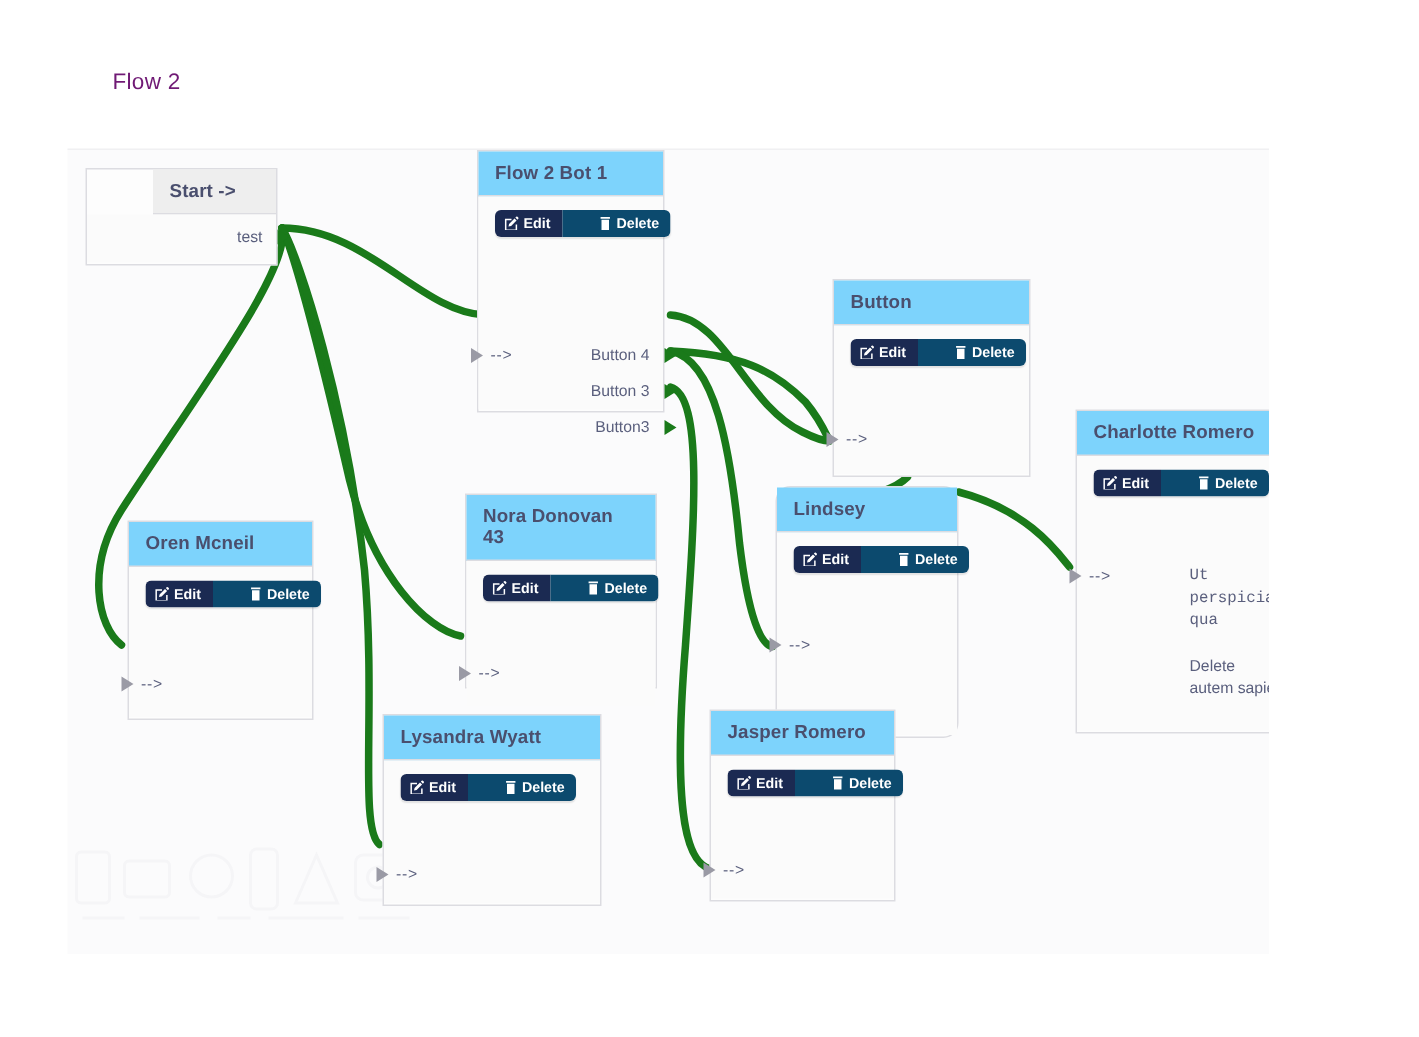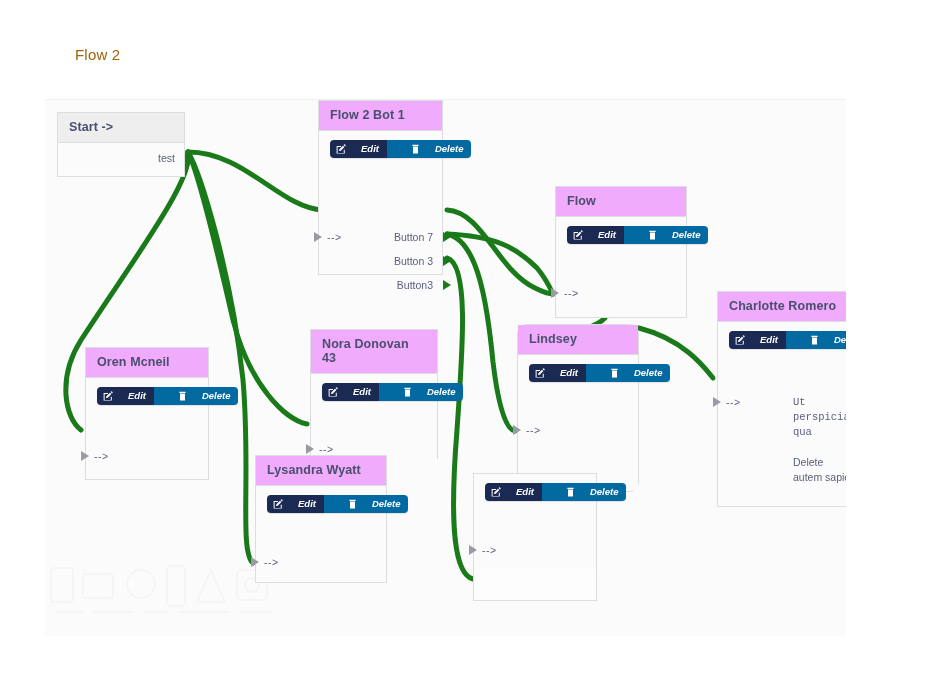--- a/index.html
+++ b/index.html
@@ -26,21 +26,21 @@
     height: 73px;
     background: #ffffff;
     border-bottom: 1px solid #f0f0f2;
     box-sizing: border-box;
   }
   #flow-title {
     position: absolute;
     left: 30px;
     top: 19px;
     font-size: 15px;
-    color: #a16207;
+    color: #701a75;
     letter-spacing: .2px;
   }
   
   #canvas {
     position: absolute;
     left: 45px;
     top: 100px;
     width: 801px;
     height: 536px;
     background: #fbfbfc;
@@ -64,58 +64,57 @@
   }
   
   .node {
     position: absolute;
     background: #fdfdfd;
     border: 1px solid #dcdce1;
     box-sizing: border-box;
     z-index: 5;
   }
   .node-head {
-    background: #f0abfc;
+    background: #7dd3fc;
     border-bottom: 1px solid #dcdce1;
     padding: 7px 11px 8px 11px;
     font-size: 12.5px;
     font-weight: bold;
     color: #4a4f6e;
     letter-spacing: .1px;
   }
-  .node.start .node-head { background:#eeeeee; }
+  .node.start .node-head { background:#eeeeee;margin-left:44px; }
   .node-body {
     position: relative;
     background: #fbfbfb;
     height: calc(100% - 31px);
     box-sizing: border-box;
   }
   .btn-row {
     position: absolute;
     left: 11px;
     top: 9px;
     display: flex;
     border-radius: 4px;
     overflow: hidden;
     box-shadow: 0 1px 1px rgba(0,0,0,.10);
   }
   .btn {
     display: flex;
-    align-items: flex-start;
-    gap: 15px;
+    align-items: flex-end;
+    gap: 3px;
     font-size: 9.5px;
     font-weight: bold;
     color: #ffffff;
     padding: 4px 8px 4px 6px;
     line-height: 1;
     white-space: nowrap;
-    font-style: italic;
   }
   .btn-edit { background: #1b2a52; }
-  .btn-delete { background: #0369a1; padding-left: 24px; }
+  .btn-delete { background: #0c4a6e; padding-left: 24px; }
   .btn svg { display:block; }
   
   .port-in {
     position: absolute;
     left: 8px;
     font-size: 10.5px;
     color: #5a5f7d;
     letter-spacing: .5px;
     white-space: nowrap;
   }
@@ -223,31 +222,31 @@
           <div class="btn btn-delete">
             <svg width="9" height="10" viewBox="0 0 14 16" fill="#fff">
                 <path d="M2 1h10v2H2z"></path>
                 <path d="M3 4h8v11H3z"></path>
               </svg>
             <span>Delete</span>
           </div>
         </div>
         <div class="port-in" style="top:100px;">--&gt;</div>
         <div class="arrow-in" style="left:-5px;top:101px;"></div>
-        <div class="port-out" style="top:100px;">Button 7</div>
+        <div class="port-out" style="top:100px;">Button 4</div>
         <div class="arrow-out" style="right:-9px;top:101px;"></div>
         <div class="port-out" style="top:124px;">Button 3</div>
         <div class="arrow-out" style="right:-9px;top:125px;"></div>
         <div class="port-out" style="top:148px;">Button3</div>
         <div class="arrow-out" style="right:-9px;top:149px;"></div>
       </div>
     </div>
 
     <div class="node" style="left:510px;top:86px;width:132px;height:132px;">
-      <div class="node-head">Flow</div>
+      <div class="node-head">Button</div>
       <div class="node-body">
         <div class="btn-row">
           <div class="btn btn-edit">
             <svg width="10" height="10" viewBox="0 0 16 16" fill="#fff">
                 <path d="M1 3h7v1.6H2.6v9.8h9.8V9H14v6H1V3z"></path>
                 <path d="M15.2 1.6l-.8-.8a1 1 0 00-1.4 0l-.9.9 2.2 2.2.9-.9a1 1 0 000-1.4zM11.2 2.7L5.4 8.5l-.6 2.8 2.8-.6 5.8-5.8-2.2-2.2z"></path>
               </svg>
             <span>Edit</span>
           </div>
           <div class="btn btn-delete">
@@ -256,21 +255,21 @@
                 <path d="M3 4h8v11H3z"></path>
               </svg>
             <span>Delete</span>
           </div>
         </div>
         <div class="port-in" style="top:70px;">--&gt;</div>
         <div class="arrow-in" style="left:-5px;top:71px;"></div>
       </div>
     </div>
 
-    <div class="node" style="left:672px;top:191px;width:148px;height:216px;">
+    <div class="node" style="left:672px;top:173px;width:148px;height:216px;">
       <div class="node-head">Charlotte Romero</div>
       <div class="node-body">
         <div class="btn-row">
           <div class="btn btn-edit">
             <svg width="10" height="10" viewBox="0 0 16 16" fill="#fff">
                 <path d="M1 3h7v1.6H2.6v9.8h9.8V9H14v6H1V3z"></path>
                 <path d="M15.2 1.6l-.8-.8a1 1 0 00-1.4 0l-.9.9 2.2 2.2.9-.9a1 1 0 000-1.4zM11.2 2.7L5.4 8.5l-.6 2.8 2.8-.6 5.8-5.8-2.2-2.2z"></path>
               </svg>
             <span>Edit</span>
           </div>
@@ -356,21 +355,21 @@
                 <path d="M3 4h8v11H3z"></path>
               </svg>
             <span>Delete</span>
           </div>
         </div>
         <div class="port-in" style="top:69px;">--&gt;</div>
         <div class="arrow-in" style="left:-5px;top:70px;"></div>
       </div>
     </div>
 
-    <div class="node" style="left:210px;top:355px;width:132px;height:128px;">
+    <div class="node" style="left:210px;top:376px;width:146px;height:128px;">
       <div class="node-head">Lysandra Wyatt</div>
       <div class="node-body">
         <div class="btn-row">
           <div class="btn btn-edit">
             <svg width="10" height="10" viewBox="0 0 16 16" fill="#fff">
                 <path d="M1 3h7v1.6H2.6v9.8h9.8V9H14v6H1V3z"></path>
                 <path d="M15.2 1.6l-.8-.8a1 1 0 00-1.4 0l-.9.9 2.2 2.2.9-.9a1 1 0 000-1.4zM11.2 2.7L5.4 8.5l-.6 2.8 2.8-.6 5.8-5.8-2.2-2.2z"></path>
               </svg>
             <span>Edit</span>
           </div>
@@ -381,20 +380,21 @@
               </svg>
             <span>Delete</span>
           </div>
         </div>
         <div class="port-in" style="top:70px;">--&gt;</div>
         <div class="arrow-in" style="left:-5px;top:71px;"></div>
       </div>
     </div>
 
     <div class="node" style="left:428px;top:373px;width:124px;height:128px;">
+      <div class="node-head">Jasper Romero</div>
       <div class="node-body">
         <div class="btn-row">
           <div class="btn btn-edit">
             <svg width="10" height="10" viewBox="0 0 16 16" fill="#fff">
                 <path d="M1 3h7v1.6H2.6v9.8h9.8V9H14v6H1V3z"></path>
                 <path d="M15.2 1.6l-.8-.8a1 1 0 00-1.4 0l-.9.9 2.2 2.2.9-.9a1 1 0 000-1.4zM11.2 2.7L5.4 8.5l-.6 2.8 2.8-.6 5.8-5.8-2.2-2.2z"></path>
               </svg>
             <span>Edit</span>
           </div>
           <div class="btn btn-delete">

